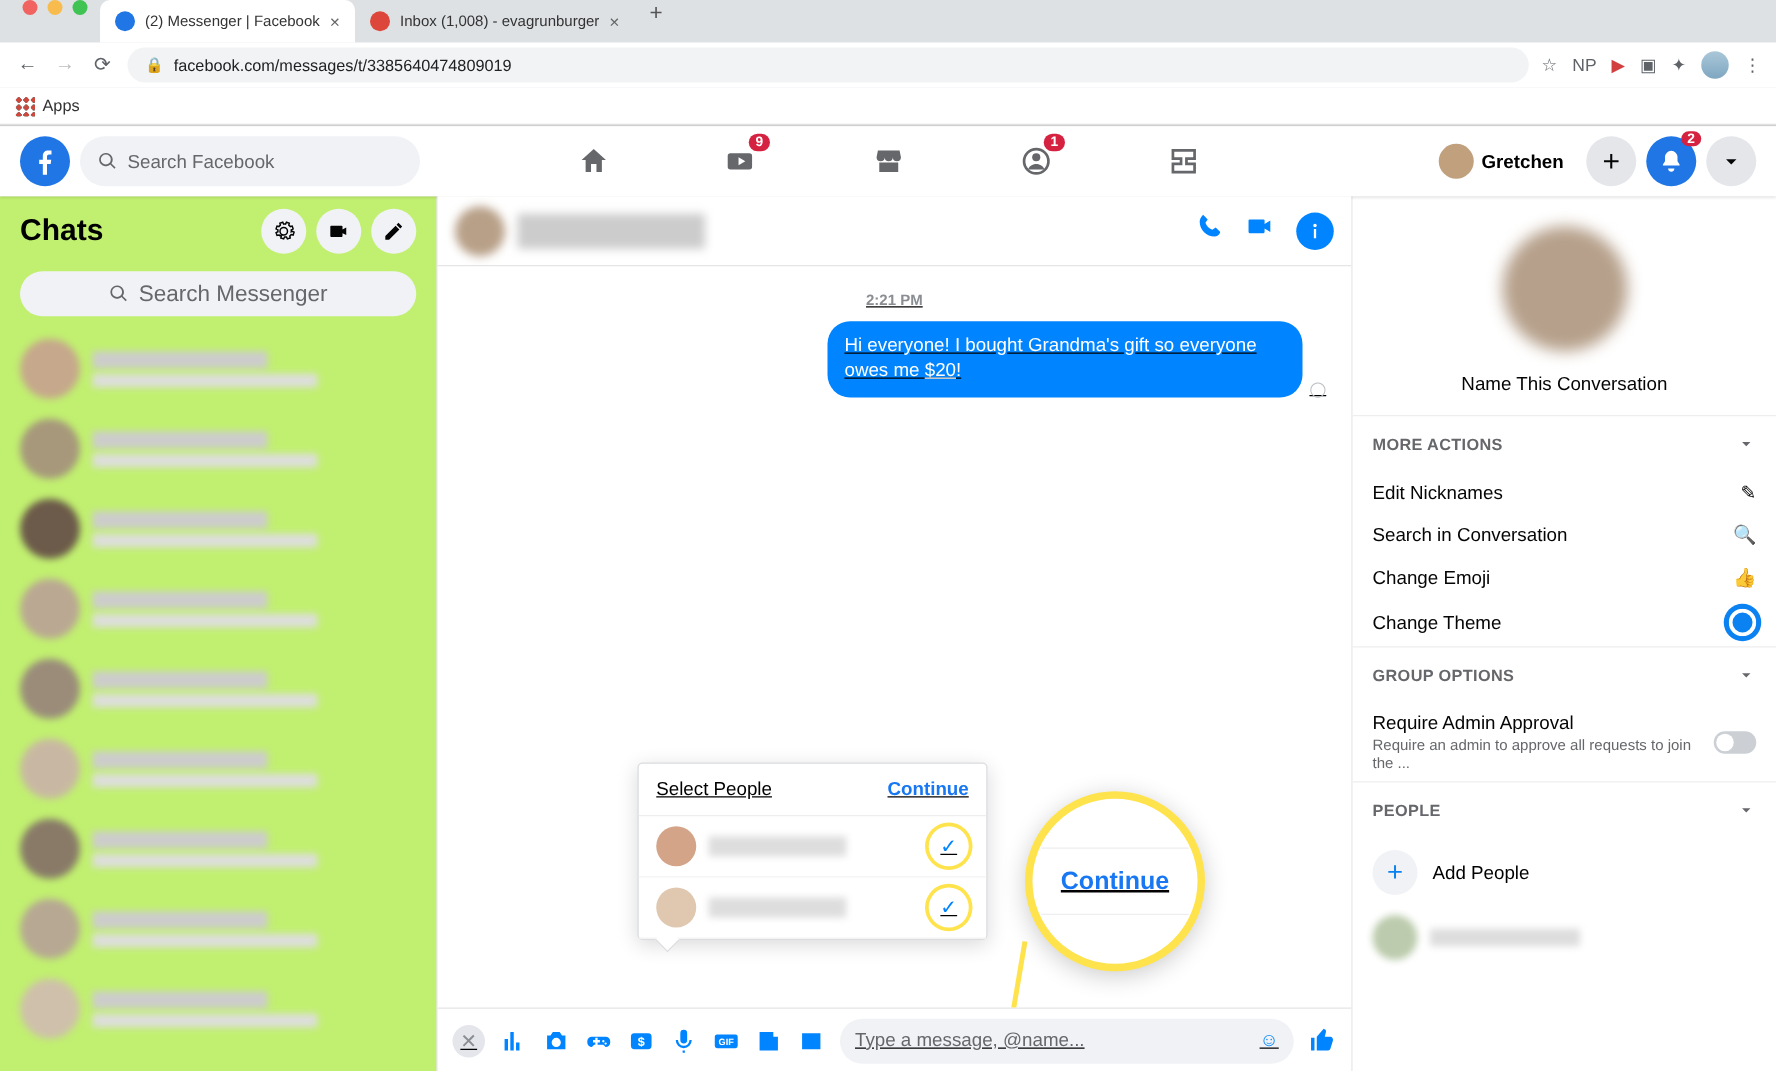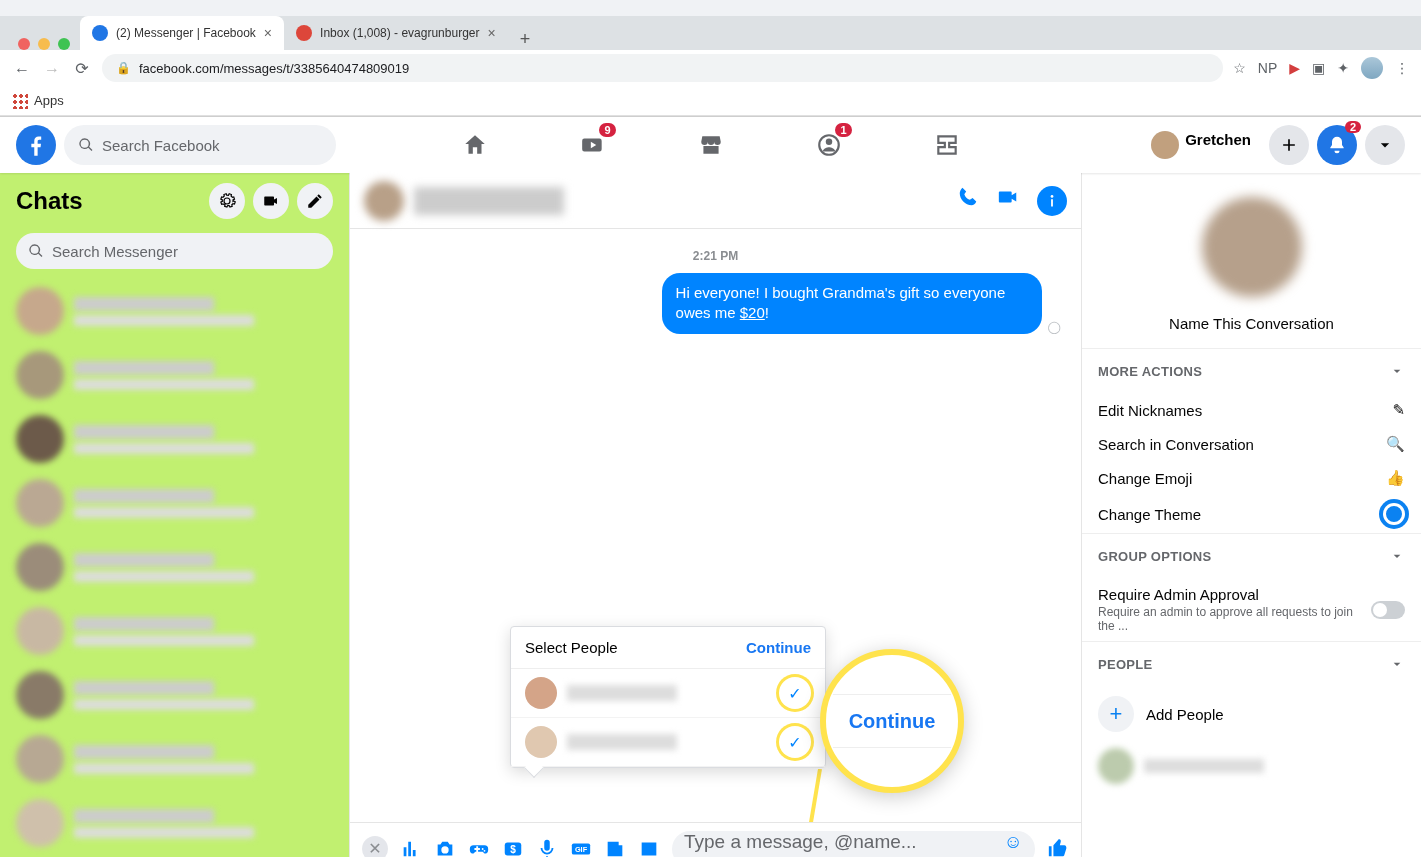--- a/index.html
+++ b/index.html
@@ -1,20 +1,20 @@
 <!DOCTYPE html>
 <html><head>
 <meta charset="utf-8">
 <style>
 * { margin:0; padding:0; box-sizing:border-box; font-family:-apple-system,BlinkMacSystemFont,"Segoe UI",Helvetica,Arial,sans-serif; }
 body { width:1421px; height:857px; background:#f0f2f5; overflow:hidden; position:relative; }
 
 
 .browser-chrome { background:#dde1e4; border-bottom:1px solid #cfcfcf; }
-.tab-bar { display:flex; align-items:flex-end; height:34px; padding:0 8px; gap:0;margin-top:16px; }
+.tab-bar { display:flex; align-items:flex-start; height:34px; padding:0 8px; gap:0; }
 .traffic-lights { display:flex; gap:8px; padding:0 10px; }
 .traffic-lights span { width:12px; height:12px; border-radius:50%; }
 .tl-red { background:#fc605c; } .tl-yellow { background:#fdbc40; } .tl-green { background:#34c749; }
 .tab { display:flex; align-items:center; gap:8px; padding:0 12px; height:34px; border-radius:8px 8px 0 0; font-size:12px; color:#333; max-width:240px; }
 .tab.active { background:#fff; }
 .tab .favicon { width:16px; height:16px; border-radius:50%; }
 .tab .close { color:#666; font-size:14px; }
 .newtab { padding:0 12px; color:#555; font-size:18px; }
 .addr-bar { display:flex; align-items:center; height:36px; background:#fff; gap:10px; padding:0 12px; }
 .addr-bar .nav-ico { color:#5f6368; font-size:16px; width:20px; text-align:center; }
@@ -32,36 +32,36 @@
 
 .fb-header { height:56px; background:#fff; display:flex; align-items:center; padding:0 16px; box-shadow:0 1px 2px rgba(0,0,0,.1); position:relative; z-index:2; }
 .fb-logo { width:40px; height:40px; border-radius:50%; background:#1877f2; display:flex; align-items:center; justify-content:center; }
 .fb-logo svg { width:26px; height:26px; fill:#fff; }
 .fb-search { margin-left:8px; width:272px; height:40px; background:#f0f2f5; border-radius:20px; display:flex; align-items:center; padding:0 14px; gap:8px; color:#65676b; font-size:15px; }
 .fb-nav { position:absolute; left:50%; transform:translateX(-50%); display:flex; gap:8px; }
 .fb-nav-item { width:110px; height:48px; display:flex; align-items:center; justify-content:center; border-radius:8px; position:relative; color:#65676b; }
 .fb-nav-item svg { width:26px; height:26px; fill:currentColor; }
 .badge { position:absolute; top:2px; right:32px; background:#e41e3f; color:#fff; font-size:11px; font-weight:700; border-radius:10px; padding:1px 5px; }
 .fb-right { margin-left:auto; display:flex; align-items:center; gap:8px; }
-.profile-chip { display:flex; gap:6px; padding:4px 10px 4px 4px; border-radius:18px; }
+.profile-chip { display:flex; align-items:center; gap:6px; padding:4px 10px 4px 4px; border-radius:18px; }
 .profile-chip img,.profile-chip .av { width:28px; height:28px; border-radius:50%; background:#c4a07a; }
 .profile-chip span { font-weight:600; font-size:15px; }
 .circle-btn { width:40px; height:40px; border-radius:50%; background:#e4e6eb; display:flex; align-items:center; justify-content:center; color:#050505; }
 .circle-btn.blue { background:#1877f2; color:#fff; position:relative; }
 .circle-btn .bdg { position:absolute; top:-4px; right:-4px; background:#e41e3f; color:#fff; font-size:11px; font-weight:700; border-radius:10px; padding:0 5px; }
 .circle-btn svg { width:20px; height:20px; fill:currentColor; }
 
 
 .main { display:flex; height:calc(857px - 34px - 36px - 30px - 56px); }
 .chat-list { width:350px; background:#bef264; border-right:1px solid #e5e5e5; display:flex; flex-direction:column; }
 .chat-list-header { display:flex; align-items:center; padding:10px 16px; gap:8px; }
 .chat-list-header h1 { font-size:24px; font-weight:800; flex:1; }
 .cl-btn { width:36px; height:36px; border-radius:50%; background:#f0f2f5; display:flex; align-items:center; justify-content:center; color:#050505; }
 .cl-btn svg { width:18px; height:18px; fill:currentColor; }
-.search-msgr { margin:4px 16px 10px; height:36px; background:#f0f2f5; border-radius:18px; display:flex; align-items:center; padding:0 12px; gap:8px; color:#65676b; font-size:15px; }
+.search-msgr { margin:4px 16px 10px; height:36px; background:#f0f2f5; border-radius:18px; display:flex; align-items:center; padding:0 12px; gap:8px; color:#65676b; font-size:18px;justify-content:center; }
 .convo-list { flex:1; overflow:hidden; padding:0 8px; }
 .convo-item { display:flex; align-items:center; gap:10px; padding:8px; border-radius:8px; }
 .convo-av { width:48px; height:48px; border-radius:50%; filter:blur(3px); }
 .convo-txt { flex:1; }
 .convo-txt .line1 { width:140px; height:14px; background:#ccc; filter:blur(3px); margin-bottom:4px; }
 .convo-txt .line2 { width:180px; height:11px; background:#ddd; filter:blur(3px); }
 
 
 .thread { flex:1; display:flex; flex-direction:column; background:#fff; position:relative; }
 .thread-header { height:56px; display:flex; align-items:center; padding:0 14px; border-bottom:1px solid #e5e5e5; }
@@ -76,21 +76,21 @@
 .msg-row { display:flex; justify-content:flex-end; align-items:flex-end; gap:6px; }
 .msg-bubble { background:#0084ff; color:#fff; padding:10px 14px; border-radius:18px; max-width:380px; font-size:15px; line-height:1.35;margin-left:36px; }
 .msg-bubble .money { text-decoration:underline; }
 .sent-ico { color:#bcc0c4; font-size:12px; }
 
 
 .composer { height:52px; display:flex; align-items:center; padding:0 12px; gap:12px; border-top:1px solid #e5e5e5; }
 .comp-ico { color:#0084ff; display:flex; align-items:center; justify-content:center; }
 .comp-ico svg { width:22px; height:22px; fill:currentColor; }
 .comp-ico.gray { color:#8a8d91; background:#e4e6eb; width:26px; height:26px; border-radius:50%; }
-.comp-input { flex:1; height:36px; background:#f0f2f5; border-radius:18px; display:flex; padding:0 12px; color:#65676b; font-size:19px; justify-content:space-between; }
+.comp-input { flex:1; height:36px; background:#f0f2f5; border-radius:18px; display:flex; align-items:center; padding:0 12px; color:#65676b; font-size:15px; justify-content:space-between; }
 
 
 .details { width:340px; background:#fff; border-left:1px solid #e5e5e5; overflow:auto; }
 .details-top { padding:24px 16px 16px; text-align:center; }
 .group-av { width:100px; height:100px; border-radius:50%; margin:0 auto 18px; background:#b8a088; filter:blur(6px); }
 .name-convo { font-size:15px; color:#050505; }
 .section-hdr { display:flex; justify-content:space-between; align-items:center; padding:14px 16px; color:#65676b; font-size:13px; font-weight:600; letter-spacing:.3px; border-top:1px solid #eee; }
 .section-hdr svg { width:16px; height:16px; fill:#65676b; }
 .action-row { display:flex; justify-content:space-between; align-items:center; padding:8px 16px; font-size:15px; color:#050505; }
 .action-row .ico { color:#050505; }
@@ -98,33 +98,33 @@
 .theme-dot { width:22px; height:22px; border-radius:50%; background:#0084ff; box-shadow:0 0 0 3px #fff inset,0 0 0 4px #0084ff; }
 .toggle { width:36px; height:18px; border-radius:9px; background:#ccd0d5; position:relative; }
 .toggle::after { content:''; position:absolute; width:14px; height:14px; border-radius:50%; background:#fff; top:2px; left:2px; }
 .add-ppl { display:flex; align-items:center; gap:12px; padding:10px 16px; font-size:15px; }
 .plus-circ { width:36px; height:36px; border-radius:50%; background:#f0f2f5; display:flex; align-items:center; justify-content:center; color:#0084ff; font-size:22px; }
 .ppl-row { display:flex; align-items:center; gap:10px; padding:6px 16px; }
 .ppl-av { width:36px; height:36px; border-radius:50%; background:#bca; filter:blur(3px); }
 .ppl-name { width:120px; height:14px; background:#ddd; filter:blur(3px); }
 
 
-.select-popup { position:absolute; bottom:54px; left:160px; width:316px; background:#fff; border:1px solid #dadce0; border-radius:4px; box-shadow:0 4px 16px rgba(0,0,0,.15); }
+.select-popup { position:absolute; bottom:54px; left:160px; width:280px; background:#fff; border:1px solid #dadce0; border-radius:4px; box-shadow:0 4px 16px rgba(0,0,0,.15); }
 .sp-header { display:flex; justify-content:space-between; align-items:center; padding:12px 14px; border-bottom:1px solid #eee; font-size:15px; }
 .sp-header .cont { color:#1877f2; font-weight:600; }
 .sp-row { display:flex; align-items:center; gap:10px; padding:8px 14px; border-bottom:1px solid #f3f3f3; }
 .sp-av { width:32px; height:32px; border-radius:50%; }
 .sp-name { width:110px; height:16px; background:#ddd; filter:blur(3px); }
 .sp-chk { margin-left:auto; width:32px; height:32px; border-radius:50%; display:flex; align-items:center; justify-content:center; color:#0084ff; box-shadow:0 0 0 3px #ffe34d; }
 .sp-tail { position:absolute; bottom:-8px; left:16px; width:14px; height:14px; background:#fff; border-left:1px solid #dadce0; border-bottom:1px solid #dadce0; transform:rotate(-45deg); }
 
 
 .callout { position:absolute; top:420px; left:470px; width:144px; height:144px; border-radius:50%; background:#fff; border:6px solid #ffe34d; display:flex; align-items:center; justify-content:center; box-shadow:0 4px 20px rgba(0,0,0,.2); }
 .callout-inner { width:90%; height:54px; border-top:1px solid #eee; border-bottom:1px solid #eee; display:flex; align-items:center; justify-content:center; color:#1877f2; font-weight:600; font-size:20px; }
-.thread,.select-popup,.callout { z-index:20; }
+.thread,.select-popup,.callout { z-index:20;text-decoration:underline; }
 .details,.chat-list,.fb-header,.browser-chrome { filter:saturate(.9); }
 </style>
 </head>
 <body>
 
 <div class="browser-chrome">
   <div class="tab-bar">
     <div class="traffic-lights">
       <span class="tl-red"></span>
       <span class="tl-yellow"></span>

